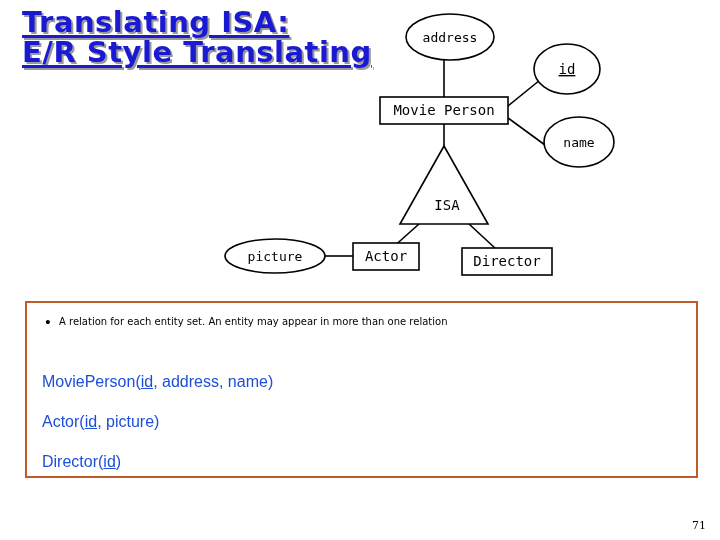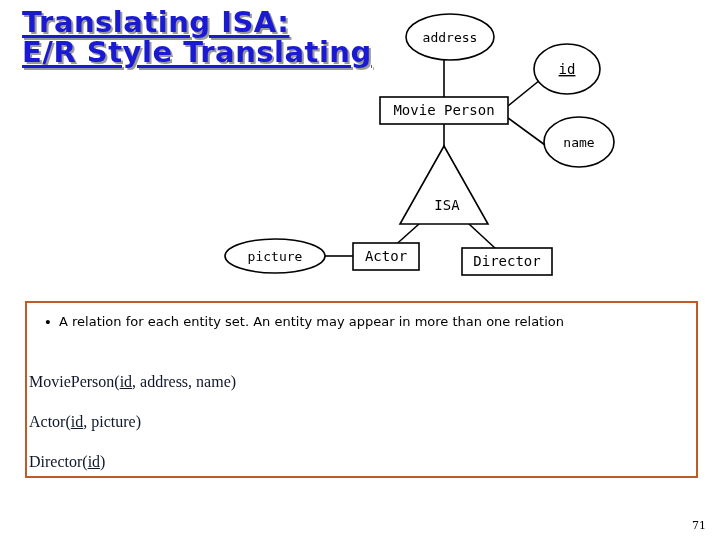--- a/index.html
+++ b/index.html
@@ -92,31 +92,31 @@
   .bullet-dot {
     font-size: 15px;
     line-height: 26px;
     color: #000000;
     width: 22px;
     flex: 0 0 22px;
     text-align: center;
   }
   .bullet-text {
     font-family: "DejaVu Sans", sans-serif;
-    font-size: 13px;
+    font-size: 10px;
     line-height: 26px;
     color: #000000;
     flex: 1 1 auto;
   }
   .relation-line {
     position: absolute;
-    left: 2px;
-    font-family: Liberation Serif, serif;
+    left: 15px;
+    font-family: Liberation Sans, sans-serif;
     font-size: 16px;
-    color: #0f172a;
+    color: #1d4ed8;
     white-space: nowrap;
   }
   .relation-line .key {
     text-decoration: underline;
   }
   .rel-1 { top: 70px; }
   .rel-2 { top: 110px; }
   .rel-3 { top: 150px; }
 
   

